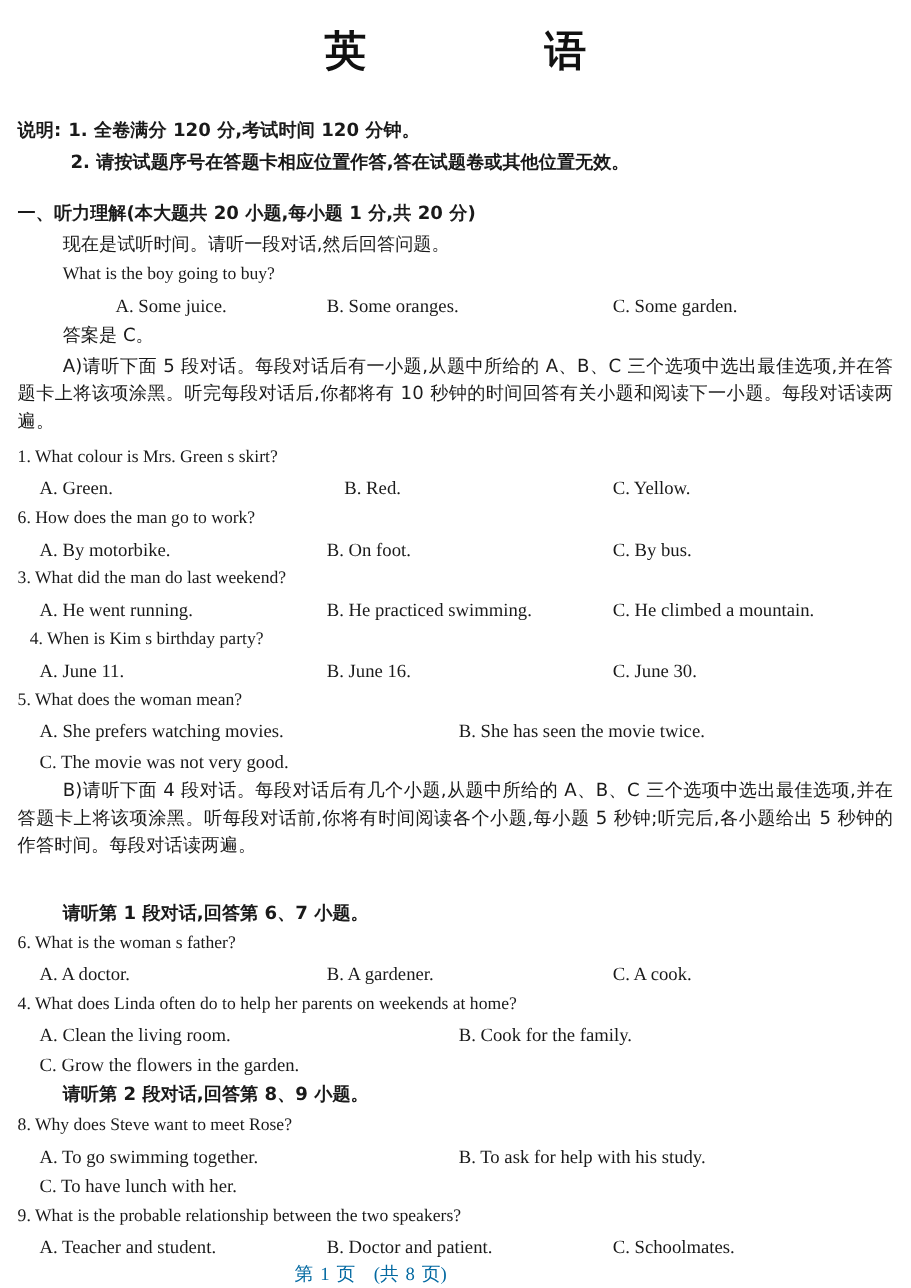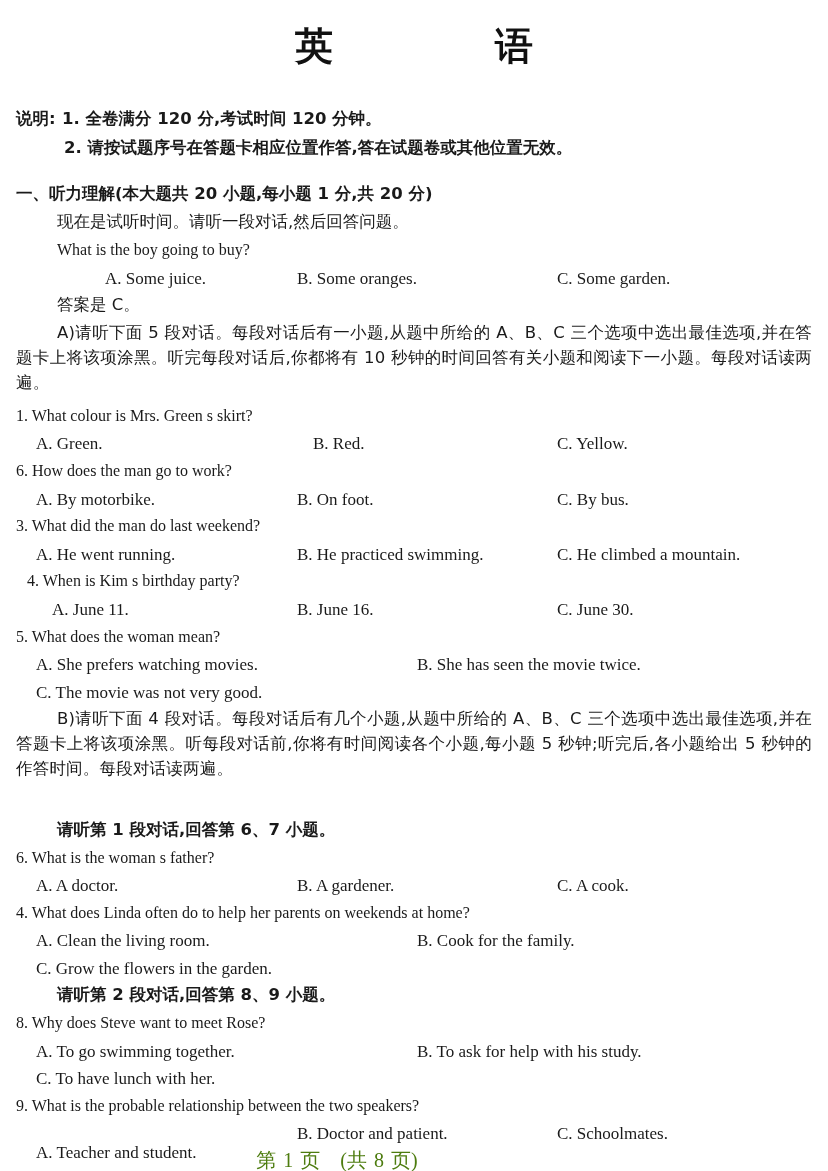--- a/index.html
+++ b/index.html
@@ -24,21 +24,21 @@
   .para {
     position: absolute; left: 16px; width: 796px;
     font-family: "DejaVu Sans", sans-serif; font-size: 16.5px;
     line-height: 25px; text-align: justify; text-indent: 41px;
     letter-spacing: 0.2px;
   }
   .q { font-size: 16px; }
   .opt { font-size: 17px; }
   .footer {
     left: 0; width: 674px; text-align: center; top: 1137px;
-    font-size: 20px; color: #4d7c0f; word-spacing: 2px;
+    font-size: 17px; color: #0369a1; word-spacing: 2px;
   }
 </style>
 </head>
 <body>
 
 <div class="abs title">英　语</div>
 
 <div class="abs bold" style="left:16px; top:111px;">说明:</div>
 <div class="abs bold" style="left:62px; top:111px;">1. 全卷满分 120 分,考试时间 120 分钟。</div>
 <div class="abs bold" style="left:64px; top:140px;">2. 请按试题序号在答题卡相应位置作答,答在试题卷或其他位置无效。</div>
@@ -63,21 +63,21 @@
 <div class="abs opt" style="left:36px; top:491px;">A. By motorbike.</div>
 <div class="abs opt" style="left:297px; top:491px;">B. On foot.</div>
 <div class="abs opt" style="left:557px; top:491px;">C. By bus.</div>
 
 <div class="abs q" style="left:16px; top:518px;">3. What did the man do last weekend?</div>
 <div class="abs opt" style="left:36px; top:546px;">A. He went running.</div>
 <div class="abs opt" style="left:297px; top:546px;">B. He practiced swimming.</div>
 <div class="abs opt" style="left:557px; top:546px;">C. He climbed a mountain.</div>
 
 <div class="abs q" style="left:16px; top:573px;margin-left:11px;">4. When is Kim s birthday party?</div>
-<div class="abs opt" style="left:36px; top:601px;margin-left:16px;">A. June 11.</div>
+<div class="abs opt" style="left:36px; top:601px;">A. June 11.</div>
 <div class="abs opt" style="left:297px; top:601px;">B. June 16.</div>
 <div class="abs opt" style="left:557px; top:601px;">C. June 30.</div>
 
 <div class="abs q" style="left:16px; top:629px;">5. What does the woman mean?</div>
 <div class="abs opt" style="left:36px; top:656px;">A. She prefers watching movies.</div>
 <div class="abs opt" style="left:417px; top:656px;">B. She has seen the movie twice.</div>
 <div class="abs opt" style="left:36px; top:684px;">C. The movie was not very good.</div>
 
 <div class="para" style="top:706px;">B)请听下面 4 段对话。每段对话后有几个小题,从题中所给的 A、B、C 三个选项中选出最佳选项,并在答题卡上将该项涂黑。听每段对话前,你将有时间阅读各个小题,每小题 5 秒钟;听完后,各小题给出 5 秒钟的作答时间。每段对话读两遍。</div>
 
@@ -95,17 +95,17 @@
 
 <div class="abs bold" style="left:57px; top:960px;"></div>
 <div class="abs bold" style="left:57px; top:987px;">请听第 2 段对话,回答第 8、9 小题。</div>
 
 <div class="abs q" style="left:16px; top:1015px;">8. Why does Steve want to meet Rose?</div>
 <div class="abs opt" style="left:36px; top:1043px;">A. To go swimming together.</div>
 <div class="abs opt" style="left:417px; top:1043px;">B. To ask for help with his study.</div>
 <div class="abs opt" style="left:36px; top:1070px;">C. To have lunch with her.</div>
 
 <div class="abs q" style="left:16px; top:1098px;">9. What is the probable relationship between the two speakers?</div>
-<div class="abs opt" style="left:36px; top:1125px;margin-top:19px;">A. Teacher and student.</div>
+<div class="abs opt" style="left:36px; top:1125px;">A. Teacher and student.</div>
 <div class="abs opt" style="left:297px; top:1125px;">B. Doctor and patient.</div>
 <div class="abs opt" style="left:557px; top:1125px;">C. Schoolmates.</div>
 
 <div class="abs footer" style="top:1150px;">第 1 页　(共 8 页)</div>
 
 </body></html>

